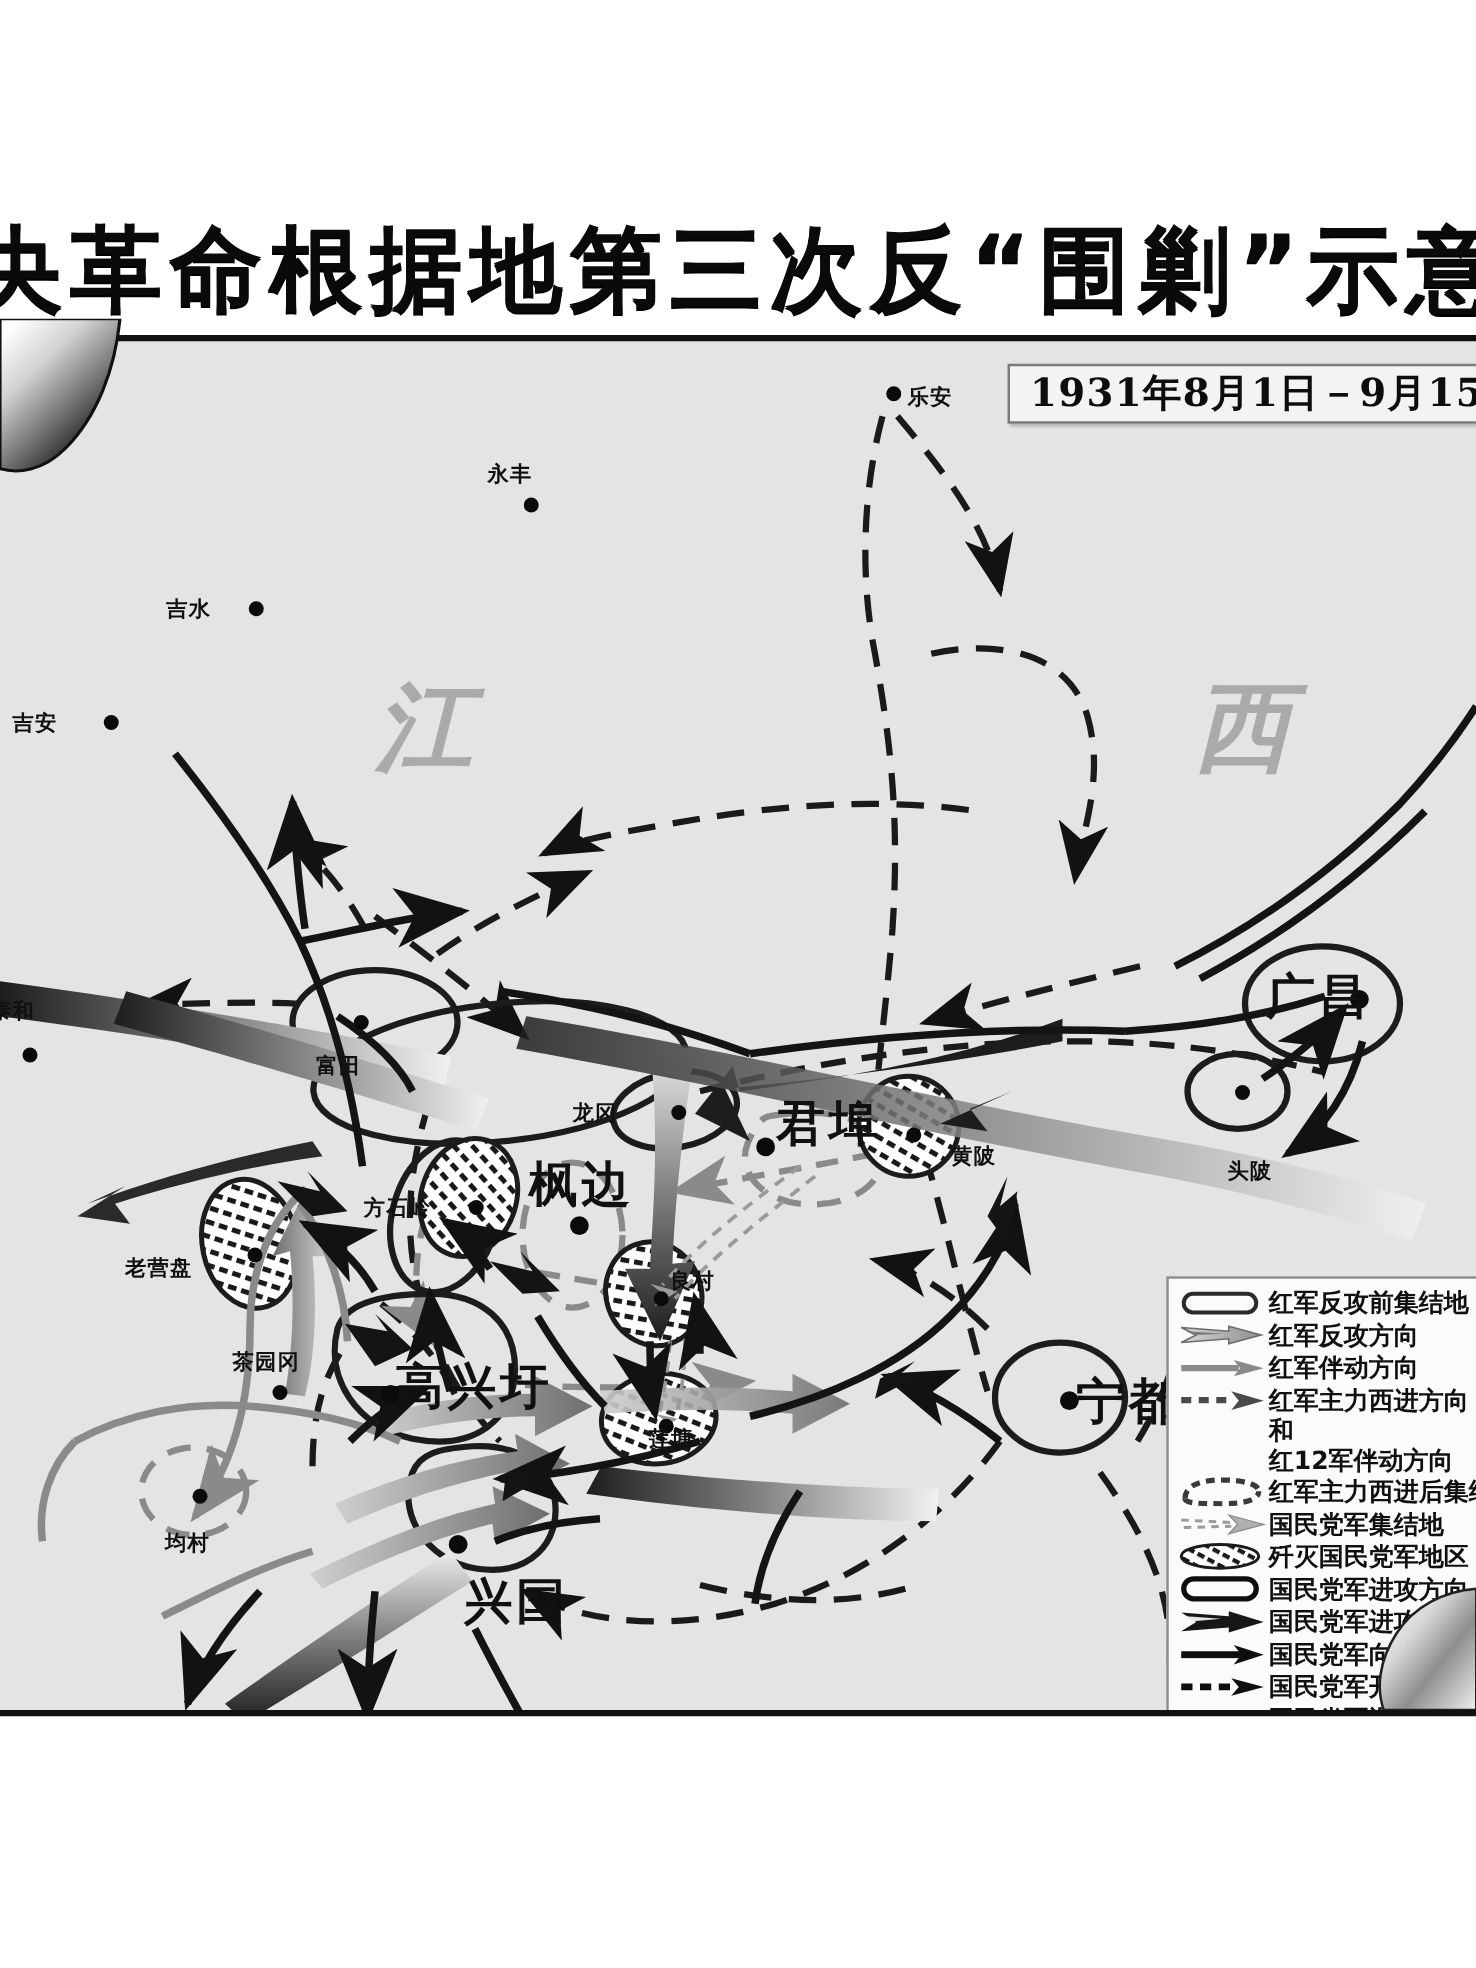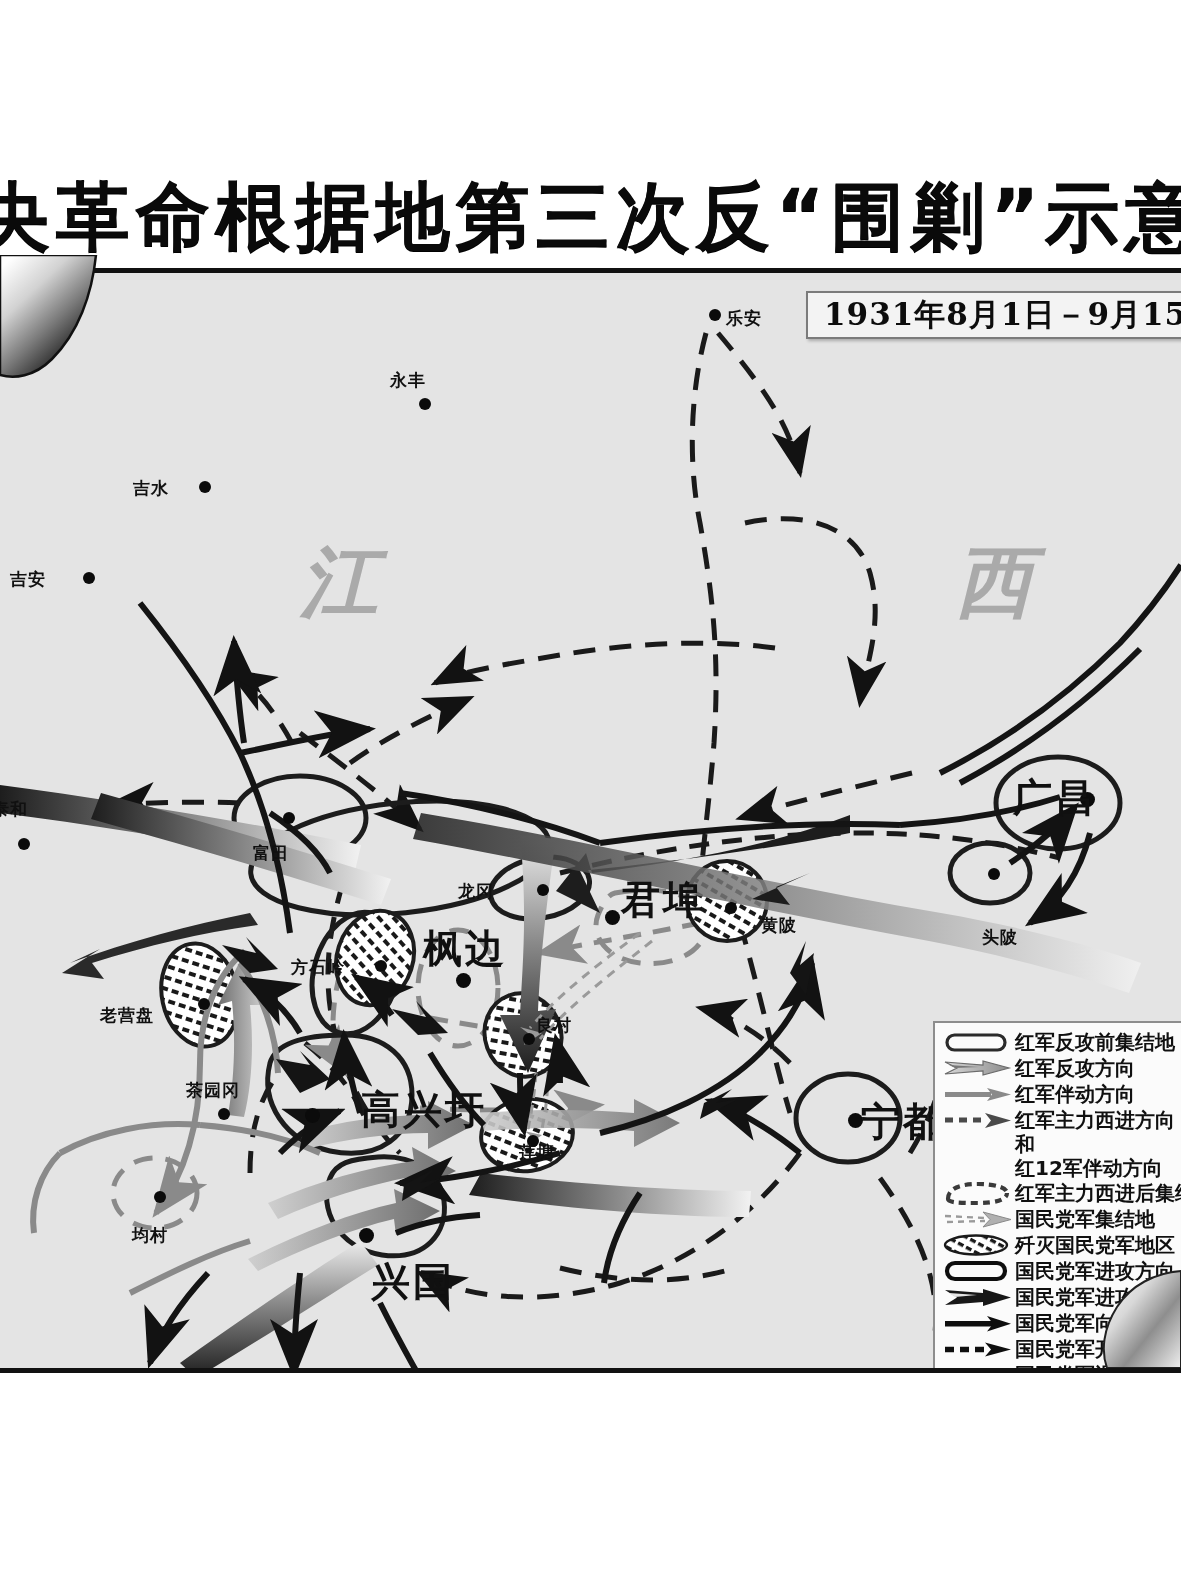--- a/index.html
+++ b/index.html
@@ -384,21 +384,21 @@
       <div class="place big" style="left: 423px; top: 663px;">枫边</div>
       <div class="dot" style="left: 375px; top: 687px;"></div>
       <div class="place sm" style="left: 291px; top: 682px;">方石岭</div>
       <div class="dot" style="left: 198px; top: 725px;"></div>
       <div class="place sm" style="left: 100px; top: 730px;">老营盘</div>
       <div class="dot" style="left: 523px; top: 760px;"></div>
       <div class="place sm" style="left: 536px; top: 740px;">良村</div>
       <div class="dot" style="left: 218px; top: 835px;"></div>
       <div class="place sm" style="left: 186px; top: 805px;">茶园冈</div>
       <div class="dot big" style="left: 305px; top: 835px;"></div>
-      <div class="place big" style="left: 316px; top: 824px; margin-left: 45px;">高兴圩</div>
+      <div class="place big" style="left: 316px; top: 824px;">高兴圩</div>
       <div class="dot" style="left: 527px; top: 862px;"></div>
       <div class="place sm" style="left: 519px; top: 867px;">莲塘</div>
       <div class="dot big" style="left: 848px; top: 840px;"></div>
       <div class="place big" style="left: 861px; top: 836px;">宁都</div>
       <div class="dot" style="left: 154px; top: 918px;"></div>
       <div class="place sm" style="left: 132px; top: 950px;">均村</div>
       <div class="dot big" style="left: 359px; top: 955px;"></div>
       <div class="place big" style="left: 371px; top: 996px;">兴国</div>
     </div>
 

